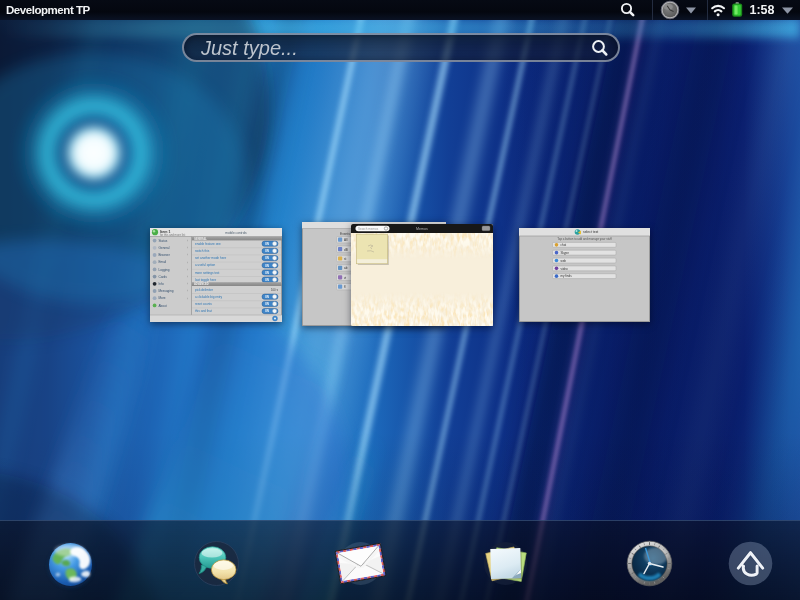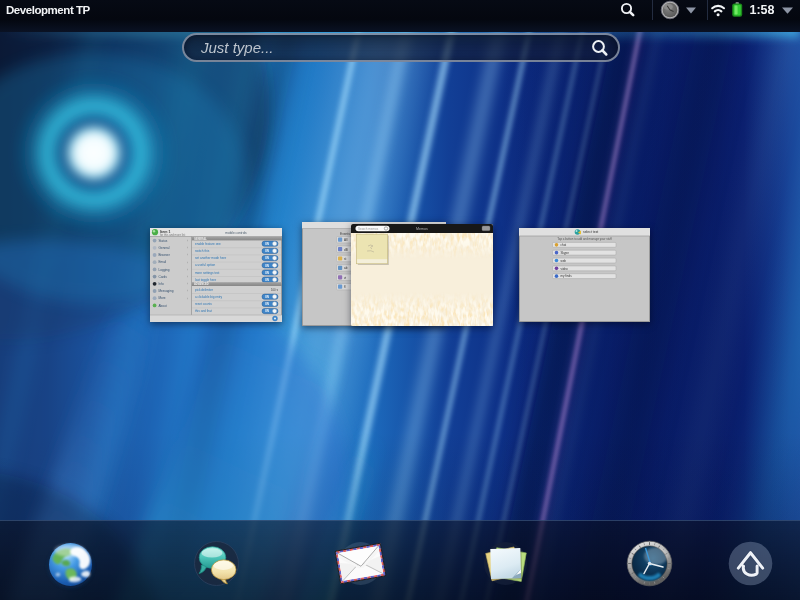--- a/index.html
+++ b/index.html
@@ -1,29 +1,29 @@
 <!DOCTYPE html>
 <html><head>
 <meta charset="utf-8">
 <style>
 html,body{margin:0;padding:0;width:800px;height:600px;overflow:hidden;background:#000;}
 *{box-sizing:border-box;font-family:"Liberation Sans",sans-serif;}
 #stage{position:absolute;left:0;top:0;width:800px;height:600px;overflow:hidden;}
 #wall{position:absolute;left:0;top:0;}
 
-#topbar{position:absolute;left:0;top:0;width:800px;height:32px;background:linear-gradient(180deg,#060a14 0%,#04070f 60%,#0a1224 100%);}
+#topbar{position:absolute;left:0;top:0;width:800px;height:20px;background:linear-gradient(180deg,#060a14 0%,#04070f 60%,#0a1224 100%);}
 #topbar .lbl{position:absolute;top:0;height:20px;line-height:21px;font-size:11.5px;font-weight:bold;color:#f2f4f6;letter-spacing:-0.45px;}
 #tb-left{left:6px;}
 #tb-mid{left:0;width:668px;text-align:center;}
 #tb-sep1{position:absolute;left:652px;top:0;width:1px;height:20px;background:#232c40;}
 #tb-sep2{position:absolute;left:707px;top:0;width:1px;height:20px;background:#232c40;}
 #tb-time{position:absolute;left:747px;top:0;width:30px;text-align:center;height:20px;line-height:21px;font-size:12.5px;font-weight:bold;color:#f2f4f6;}
 
 #pill{position:absolute;left:182px;top:33px;width:438px;height:29px;border:2px solid rgba(150,160,178,0.78);border-radius:15px;background:linear-gradient(180deg,rgba(13,20,40,0.78),rgba(22,32,58,0.62));box-shadow:inset 0 0 9px rgba(0,8,24,0.55);}
-#pill .jt{position:absolute;left:17px;top:0;height:25px;line-height:26px;font-style:italic;font-size:15px;color:#bdc4cd;}
+#pill .jt{position:absolute;left:17px;top:0;height:25px;line-height:26px;font-style:italic;font-size:20px;color:#bdc4cd;}
 
 #dock{position:absolute;left:0;top:520px;width:800px;height:80px;background:linear-gradient(180deg,rgba(9,14,30,0.58),rgba(4,7,16,0.72));border-top:1px solid rgba(95,135,195,0.42);}
 
 .card{position:absolute;box-shadow:0 2px 7px rgba(0,5,20,0.5);}
 </style>
 </head>
 <body>
 <div id="stage">
 <svg id="wall" width="800" height="600" viewBox="0 0 800 600">
  <defs>

